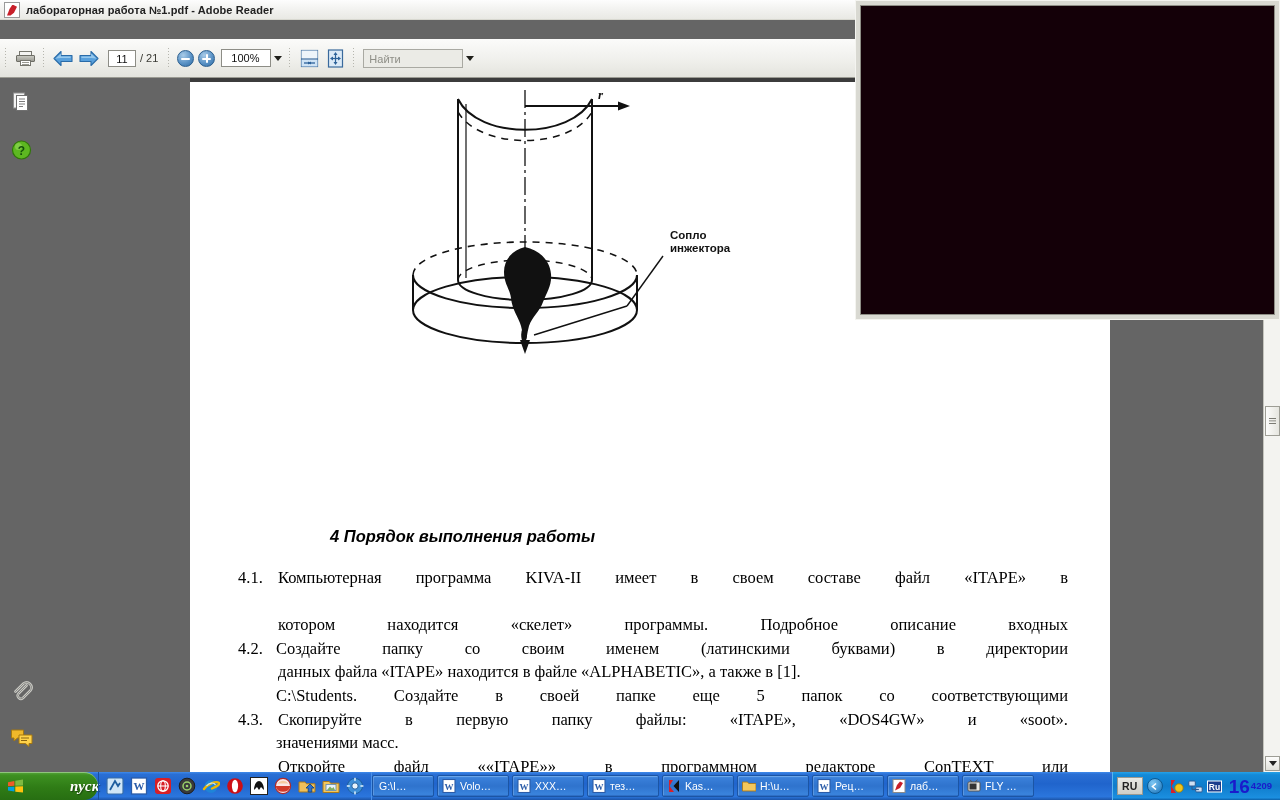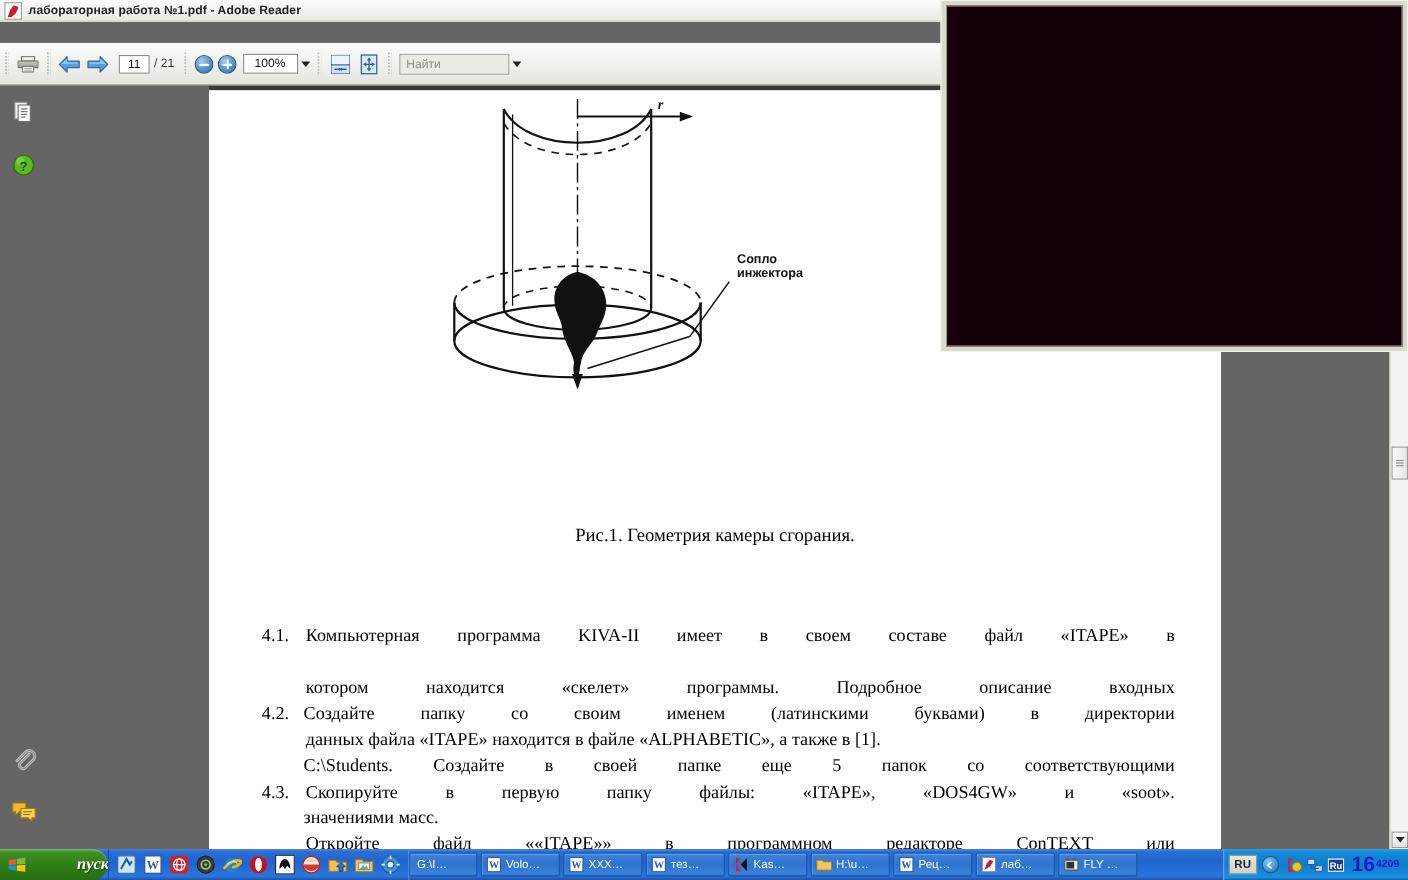--- a/index.html
+++ b/index.html
@@ -517,22 +517,22 @@
                    C 357 210, 362 203, 361 192
                    C 360 179, 350 168, 335 165 Z" fill="#111" stroke="none"></path>
           <path d="M333 245 C 330 252, 331 258, 334 262 C 337 258, 338 252, 336 245 Z" fill="#111"></path>
 
           <line x1="344" y1="253" x2="437" y2="224" stroke="#111" stroke-width="1.4"></line>
           <line x1="437" y1="224" x2="473" y2="174" stroke="#111" stroke-width="1.4"></line>
           <text x="480" y="157" font-family="Liberation Sans, sans-serif" font-size="11.5" font-weight="bold" fill="#111">Сопло</text>
           <text x="480" y="170" font-family="Liberation Sans, sans-serif" font-size="11.5" font-weight="bold" fill="#111">инжектора</text>
         </svg>
 
-        <div id="figcaption">Рис.1. Геометрия камеры сгорания.</div>
-
+
+        <div id="heading4">4 Порядок выполнения работы</div>
 
         <div class="para" style="left:48px; top:484px; width:830px;">
           <div class="num" style="width:40px;">4.1.</div>
           <div class="body">
             <span class="just">Компьютерная программа KIVA-II имеет в своем составе файл «ITAPE» в</span>
             <span class="just">котором находится «скелет» программы. Подробное описание входных</span>
             <span>данных файла «ITAPE» находится в файле «ALPHABETIC», а также в [1].</span>
           </div>
         </div>
 

